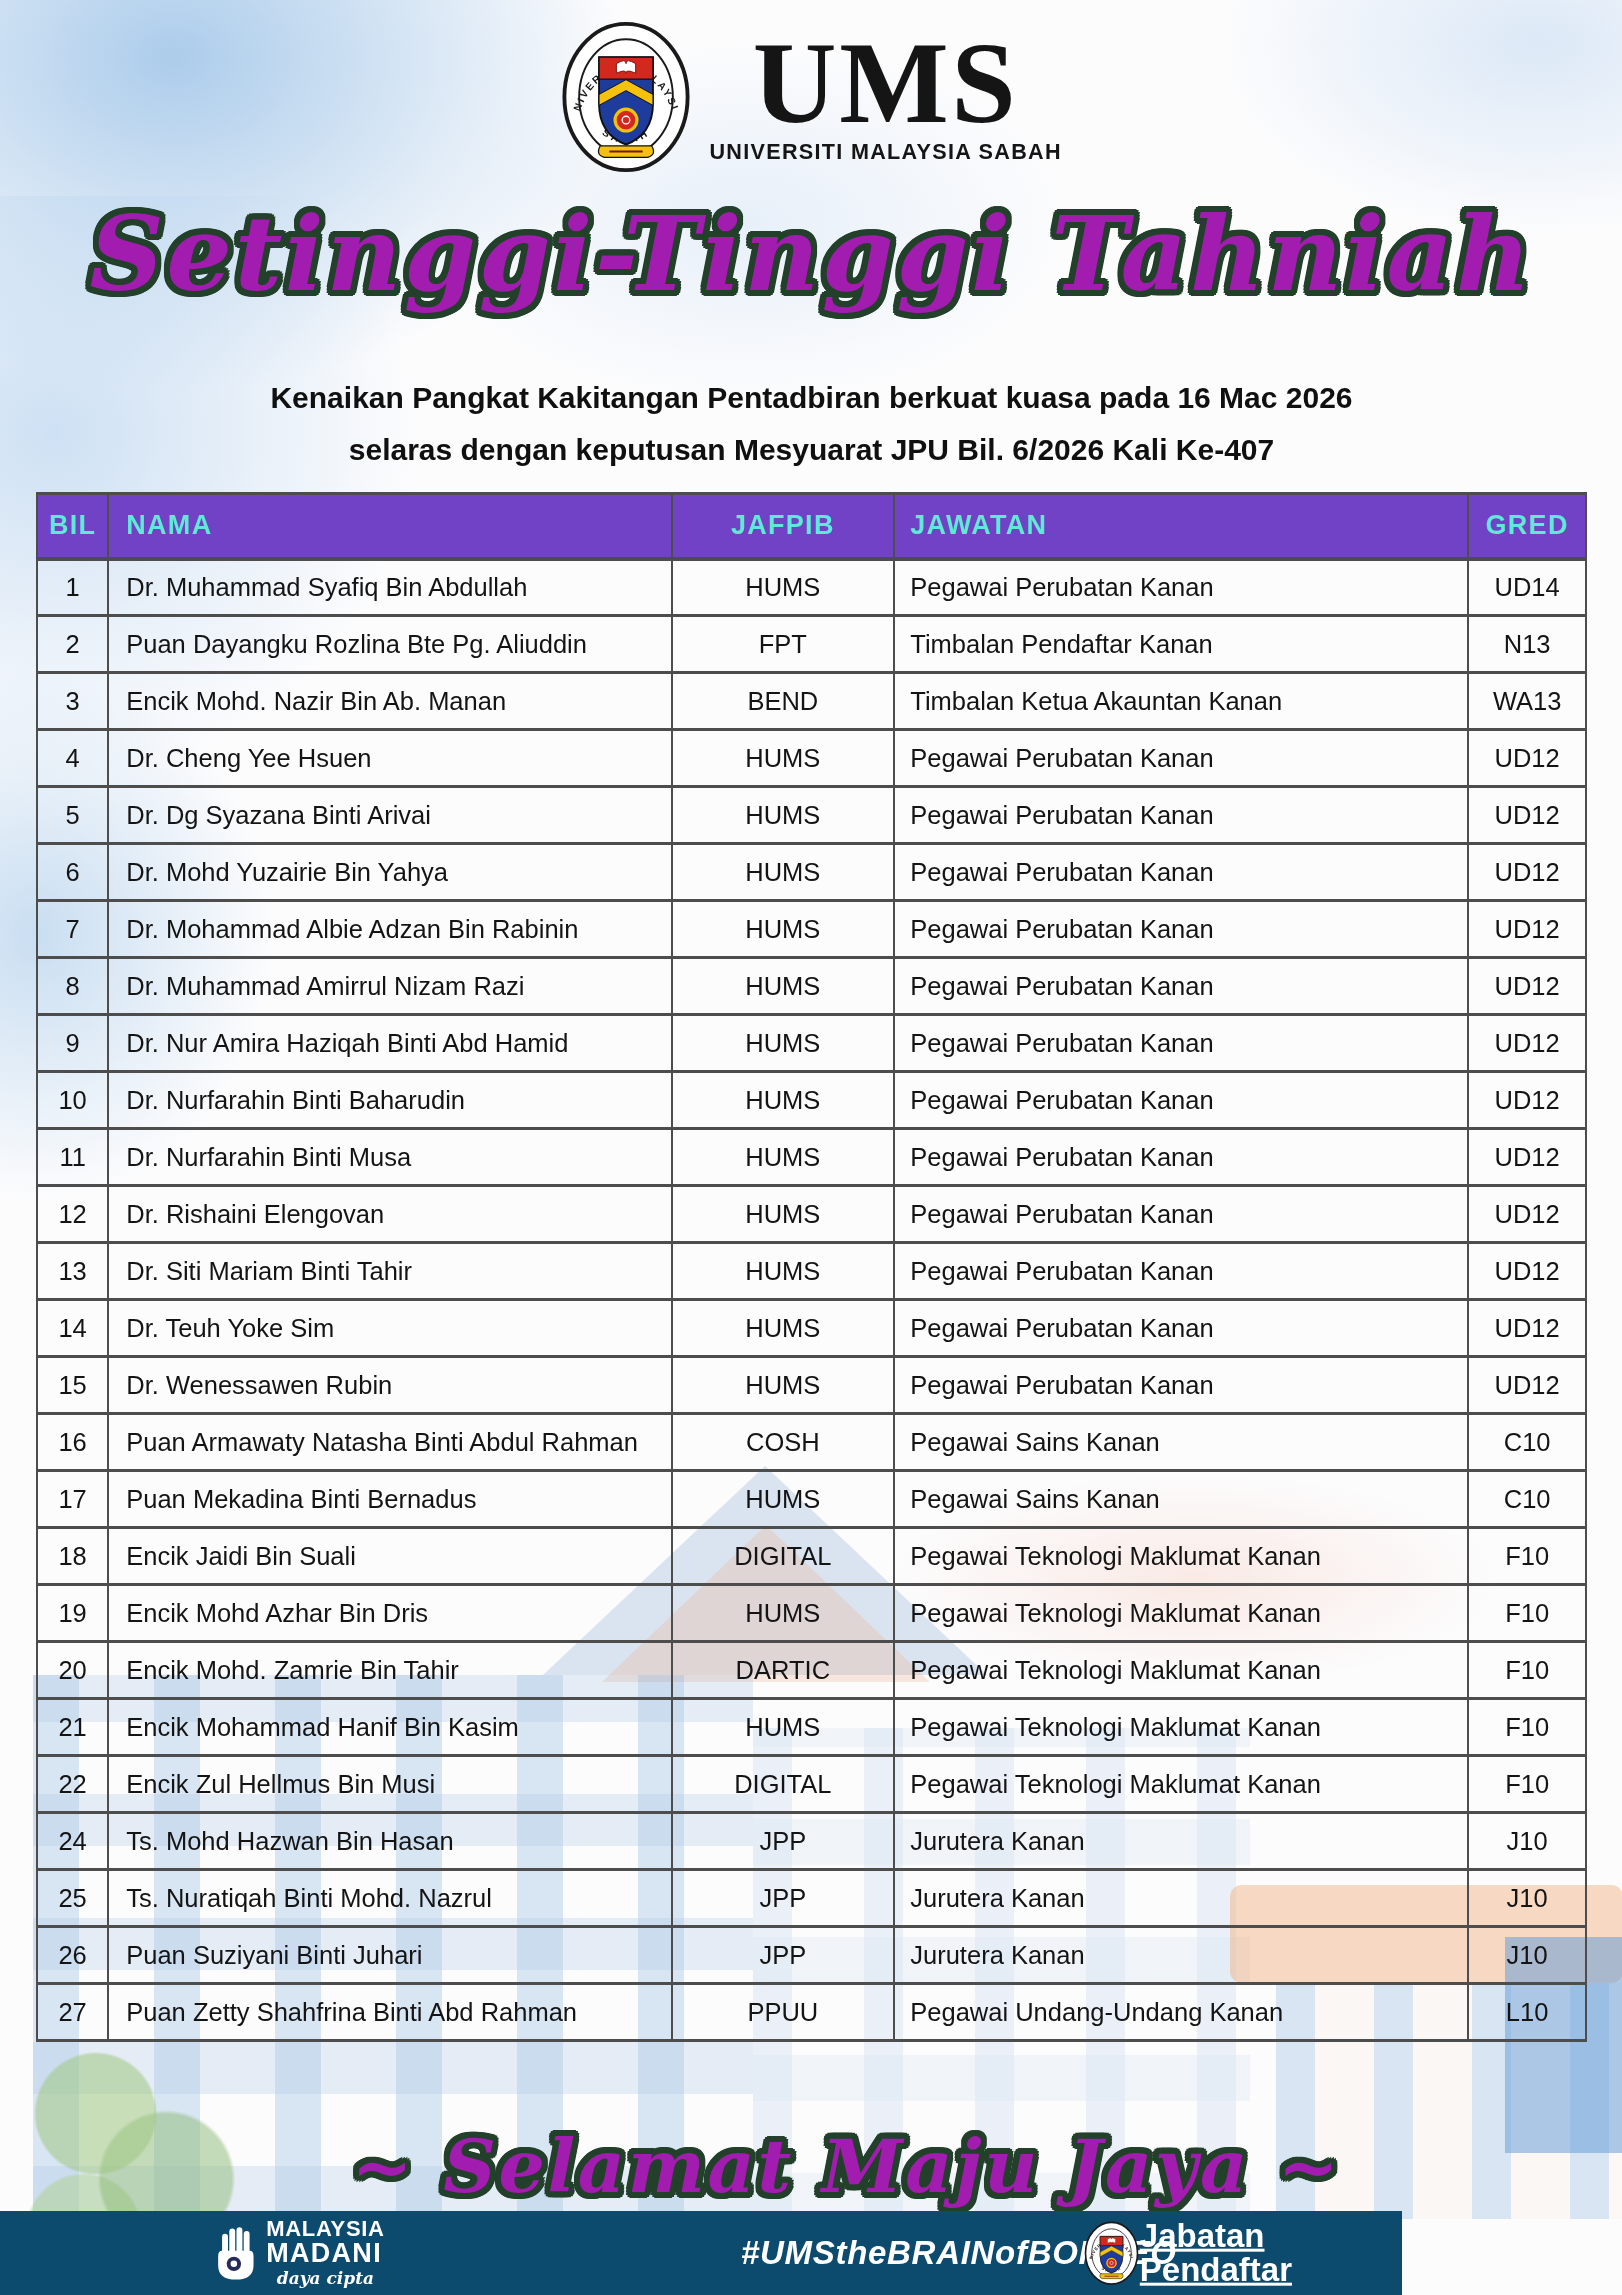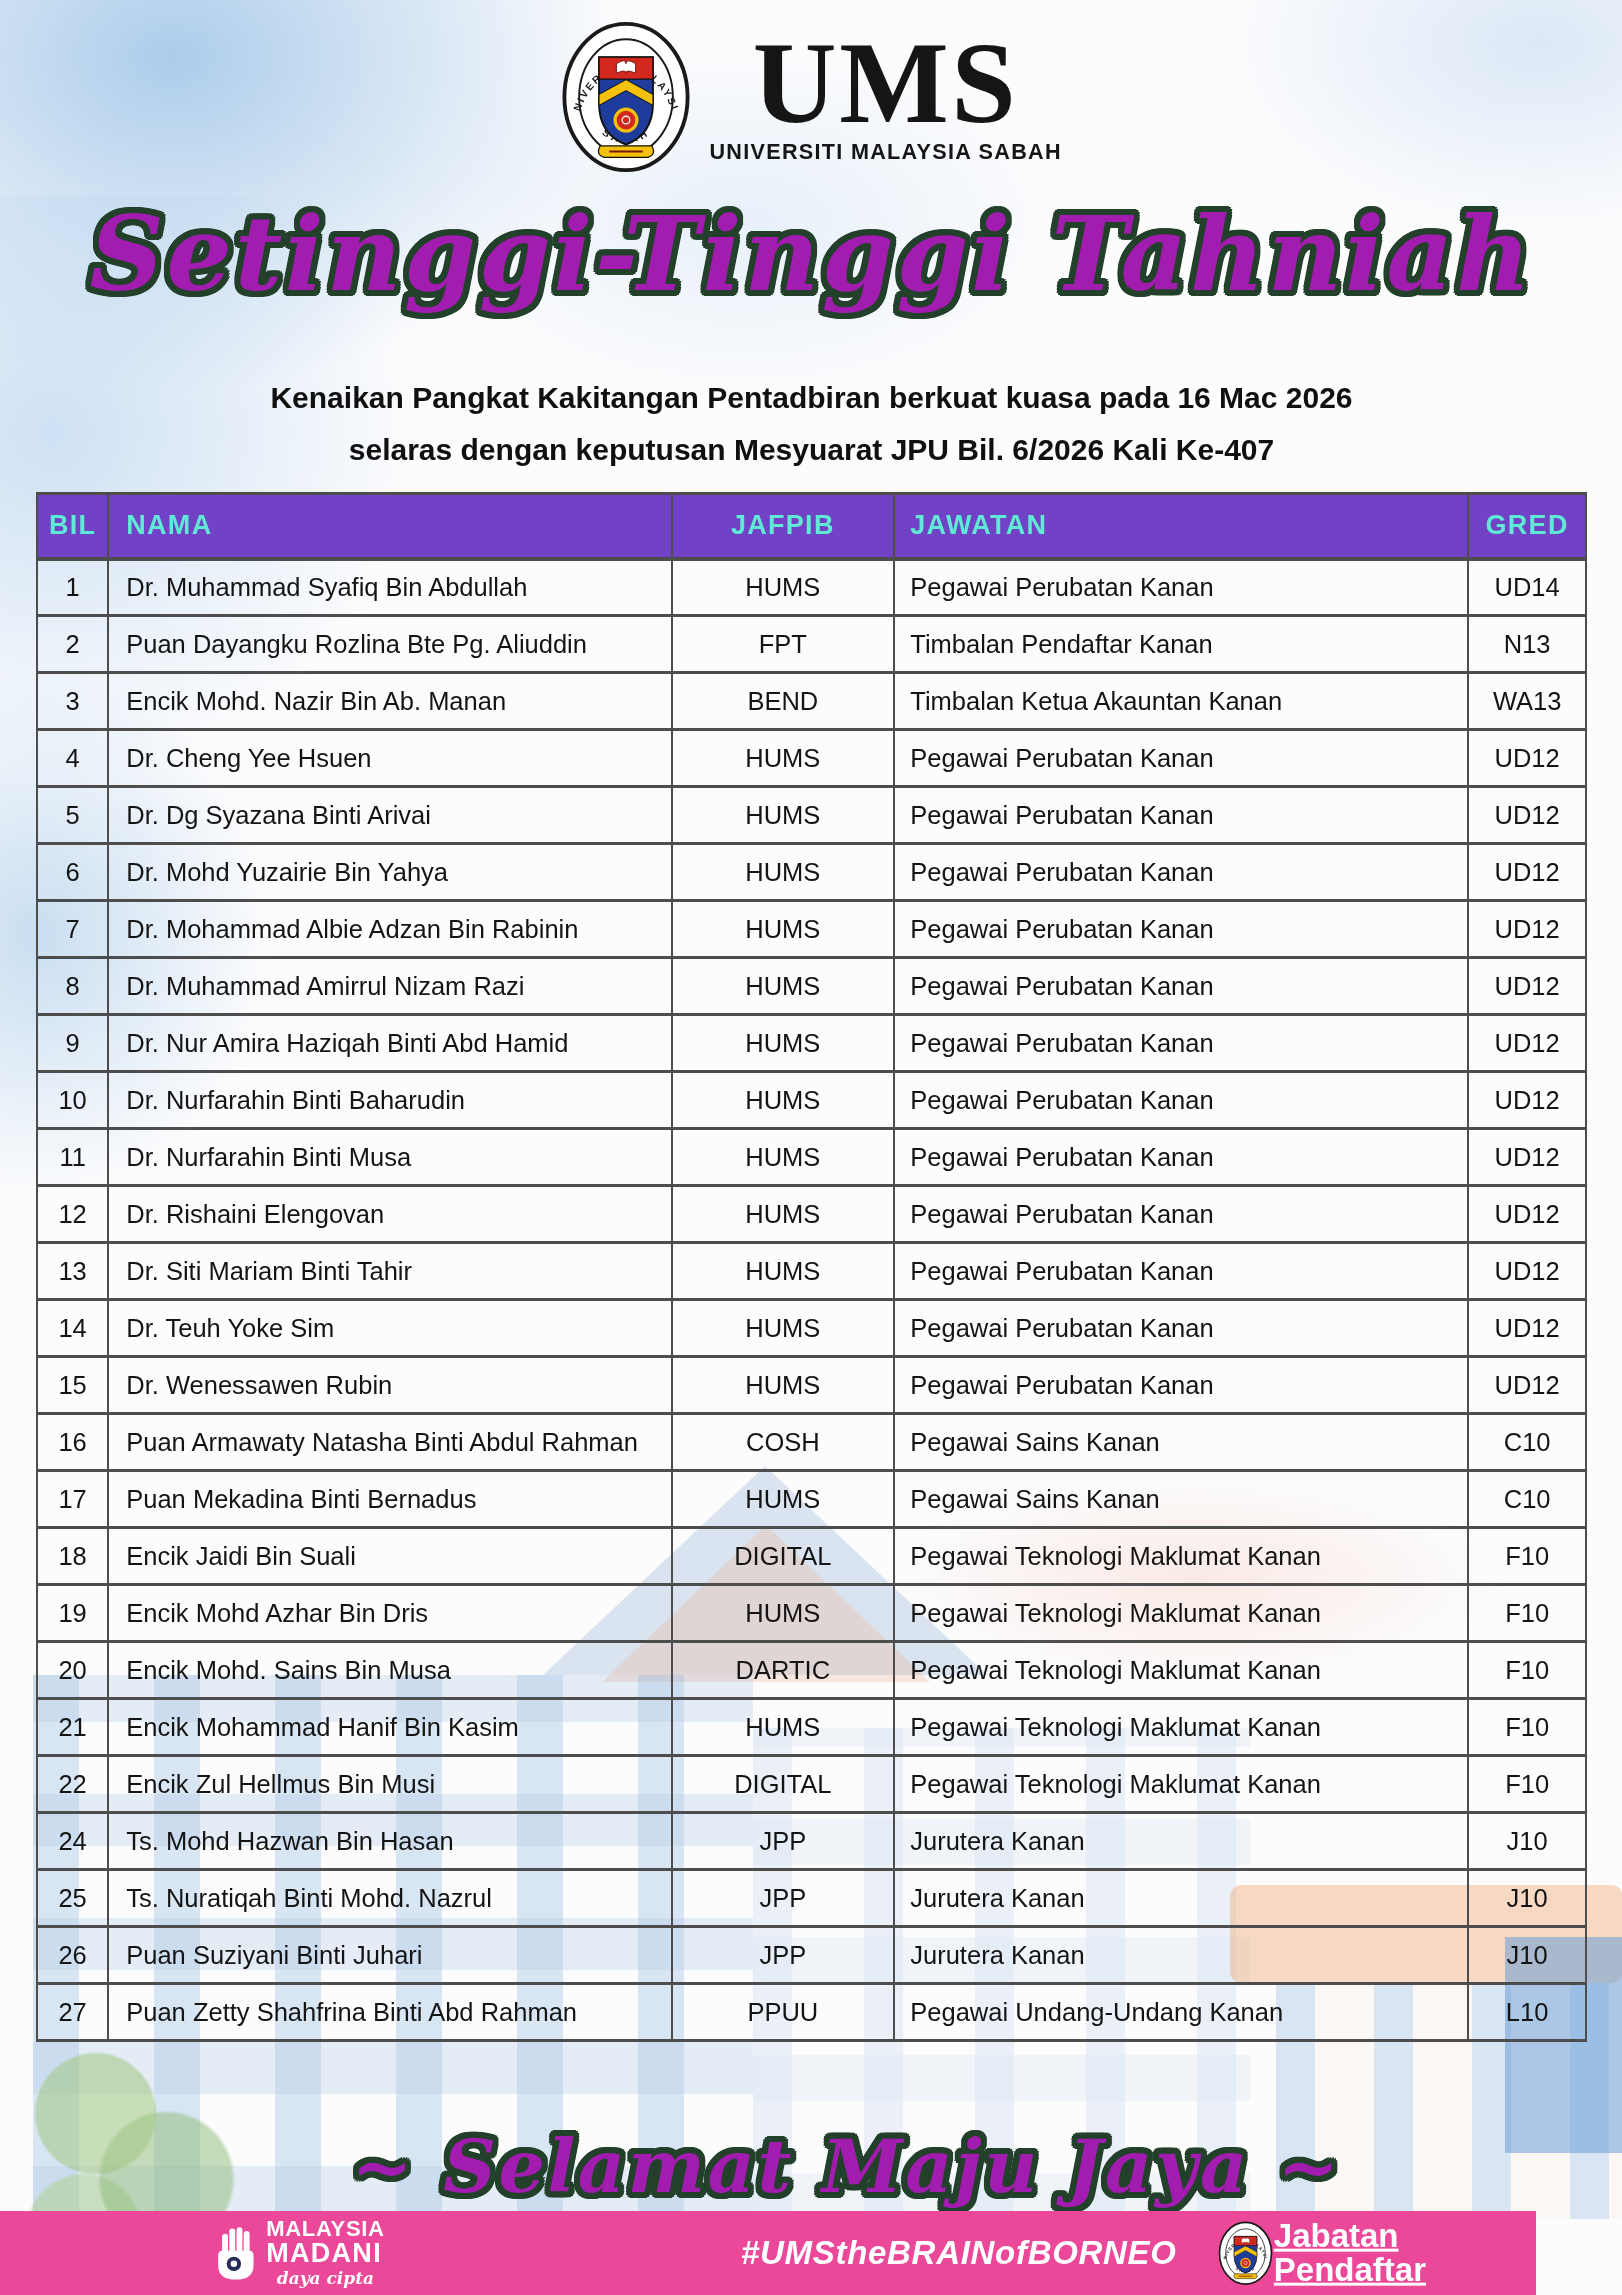--- a/index.html
+++ b/index.html
@@ -90,22 +90,22 @@
     border-bottom-width:4.6px; }
   .promo-table tbody td { height:57px; font-size:25.5px; font-weight:400;
     color:#141414; background:transparent; }
   .promo-table .c0 { text-align:center; }
   .promo-table .c1 { text-align:left; padding-left:17px; }
   .promo-table .c2 { text-align:center; }
   .promo-table .c3 { text-align:left; padding-left:15.7px; }
   .promo-table .c4 { text-align:center; }
 
   
-  .footer-bar { position:absolute; left:0; bottom:0; width:1536px; height:84px;
-    background:#ec4899; color:#fff;padding-left:46px; }
+  .footer-bar { position:absolute; left:0; bottom:0; width:1402px; height:84px;
+    background:#0c4a6e; color:#fff;padding-left:46px; }
   .footer-bar > div { position:absolute; top:50%; transform:translateY(-50%); }
   .madani { left:216px; display:flex; align-items:center; gap:9.2px; }
   .madani-hand { width:41px; height:55px; }
   .madani-l1 { font-size:22px; font-weight:800; letter-spacing:0.7px; line-height:1; }
   .madani-l2 { font-size:27px; font-weight:800; letter-spacing:1.3px; line-height:1; }
   .madani-tag { font-family:"DejaVu Serif", serif; font-style:italic; font-weight:bold;
     font-size:17px; text-align:center; margin-top:1.3px; }
   .bertekad { left:465px; text-align:center; }
   .bertekad-title { font-size:33px; font-weight:800; letter-spacing:0.7px;
     border-bottom:2px solid #fff; padding-bottom:3.9px; }
@@ -318,21 +318,21 @@
         </tr>
         <tr>
           <td class="c0">19</td>
           <td class="c1">Encik Mohd Azhar Bin Dris</td>
           <td class="c2">HUMS</td>
           <td class="c3">Pegawai Teknologi Maklumat Kanan</td>
           <td class="c4">F10</td>
         </tr>
         <tr>
           <td class="c0">20</td>
-          <td class="c1">Encik Mohd. Sains Bin Musa</td>
+          <td class="c1">Encik Mohd. Zamrie Bin Tahir</td>
           <td class="c2">DARTIC</td>
           <td class="c3">Pegawai Teknologi Maklumat Kanan</td>
           <td class="c4">F10</td>
         </tr>
         <tr>
           <td class="c0">21</td>
           <td class="c1">Encik Mohammad Hanif Bin Kasim</td>
           <td class="c2">HUMS</td>
           <td class="c3">Pegawai Teknologi Maklumat Kanan</td>
           <td class="c4">F10</td>

